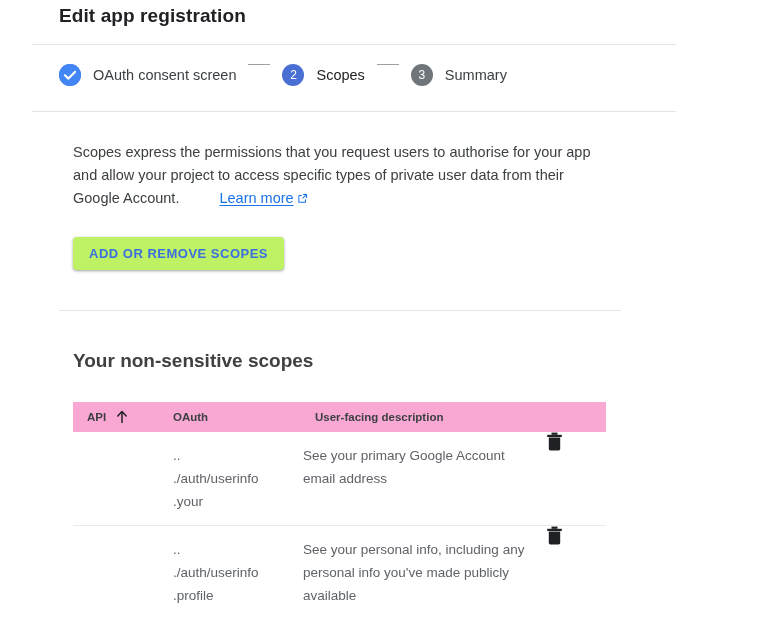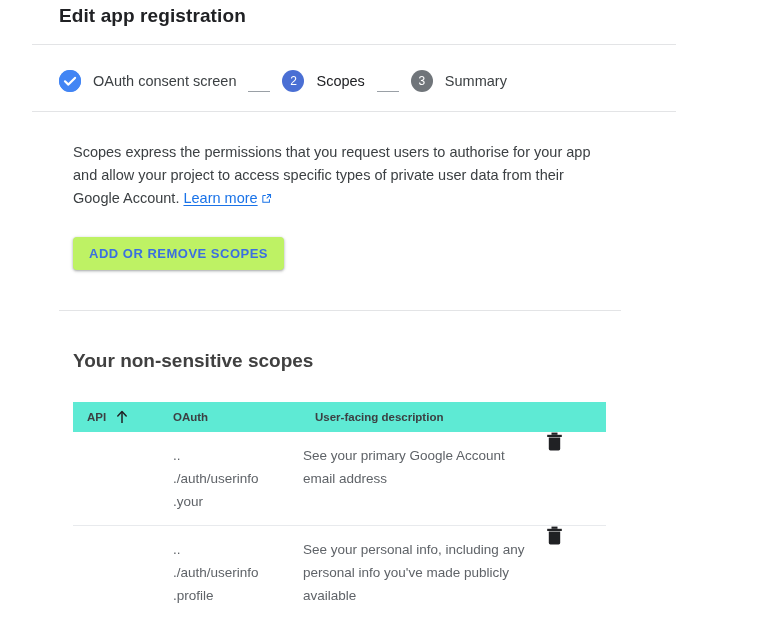--- a/index.html
+++ b/index.html
@@ -38,21 +38,21 @@
   .divider-top   { left: 32px;  top: 44px;  width: 644px; }
   .divider-under-stepper { left: 32px; top: 111px; width: 644px; }
   .divider-mid   { left: 59px;  top: 310px; width: 562px; }
 
   
   .stepper {
     position: absolute;
     left: 59px;
     top: 64px;
     display: flex;
-    align-items: flex-end;
+    align-items: flex-start;
     height: 28px;
   }
   .step {
     display: flex;
     align-items: center;
   }
   .step-marker {
     width: 22px;
     height: 22px;
     border-radius: 50%;
@@ -96,20 +96,21 @@
     font-size: 14.5px;
     line-height: 23px;
     color: #3c4043;
   }
   .learn-more {
     color: #1a73e8;
     text-decoration: underline;
     text-underline-offset: 2px;
     cursor: pointer;
     white-space: nowrap;
+    margin-left: 36px;
   }
   .ext-icon {
     display: inline-block;
     vertical-align: -1px;
     margin-left: 3px;
   }
 
   
   .scopes-button {
     position: absolute;
@@ -146,21 +147,21 @@
 
   
   .scopes-table {
     position: absolute;
     left: 73px;
     top: 402px;
     width: 533px;
     border-collapse: collapse;
     table-layout: fixed;
   }
-  .scopes-table thead tr { background: #5eead4; }
+  .scopes-table thead tr { background: #f9a8d4; }
   .scopes-table th {
     text-align: left;
     font-size: 11.5px;
     font-weight: 700;
     color: #3c4043;
     padding: 0;
     height: 30px;
     vertical-align: middle;
     white-space: nowrap;
   }

